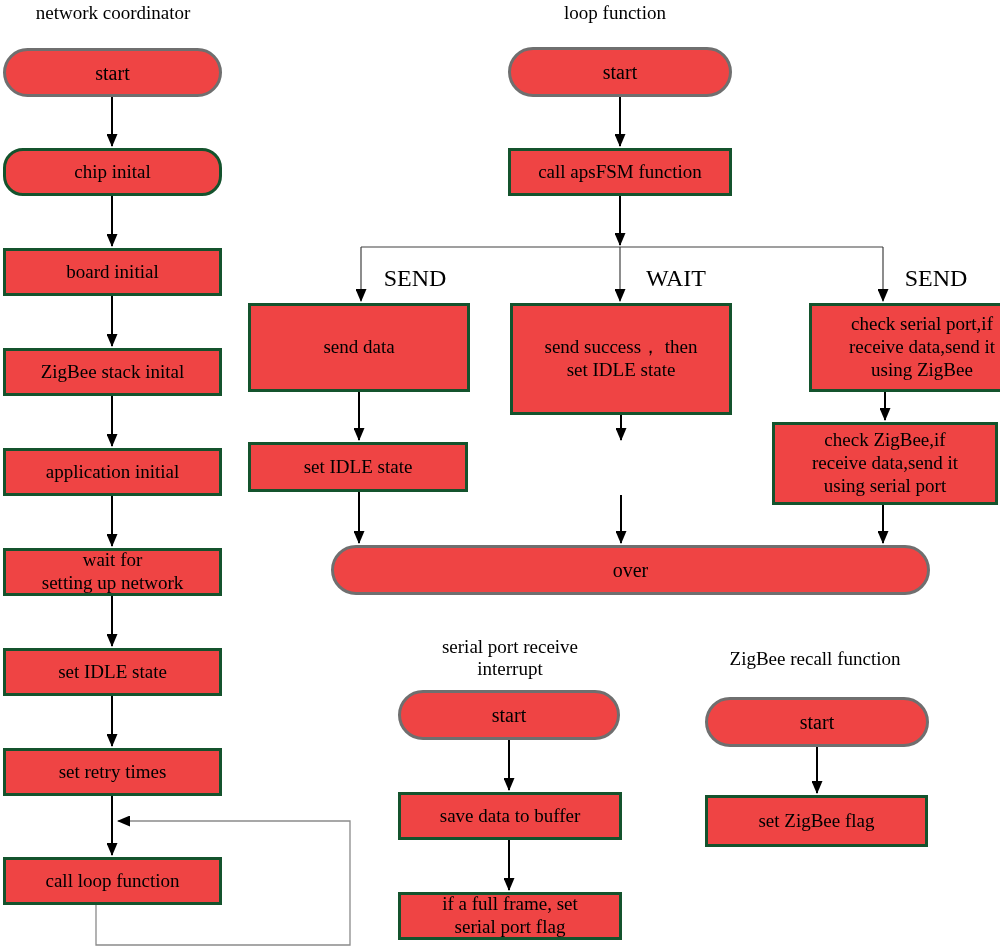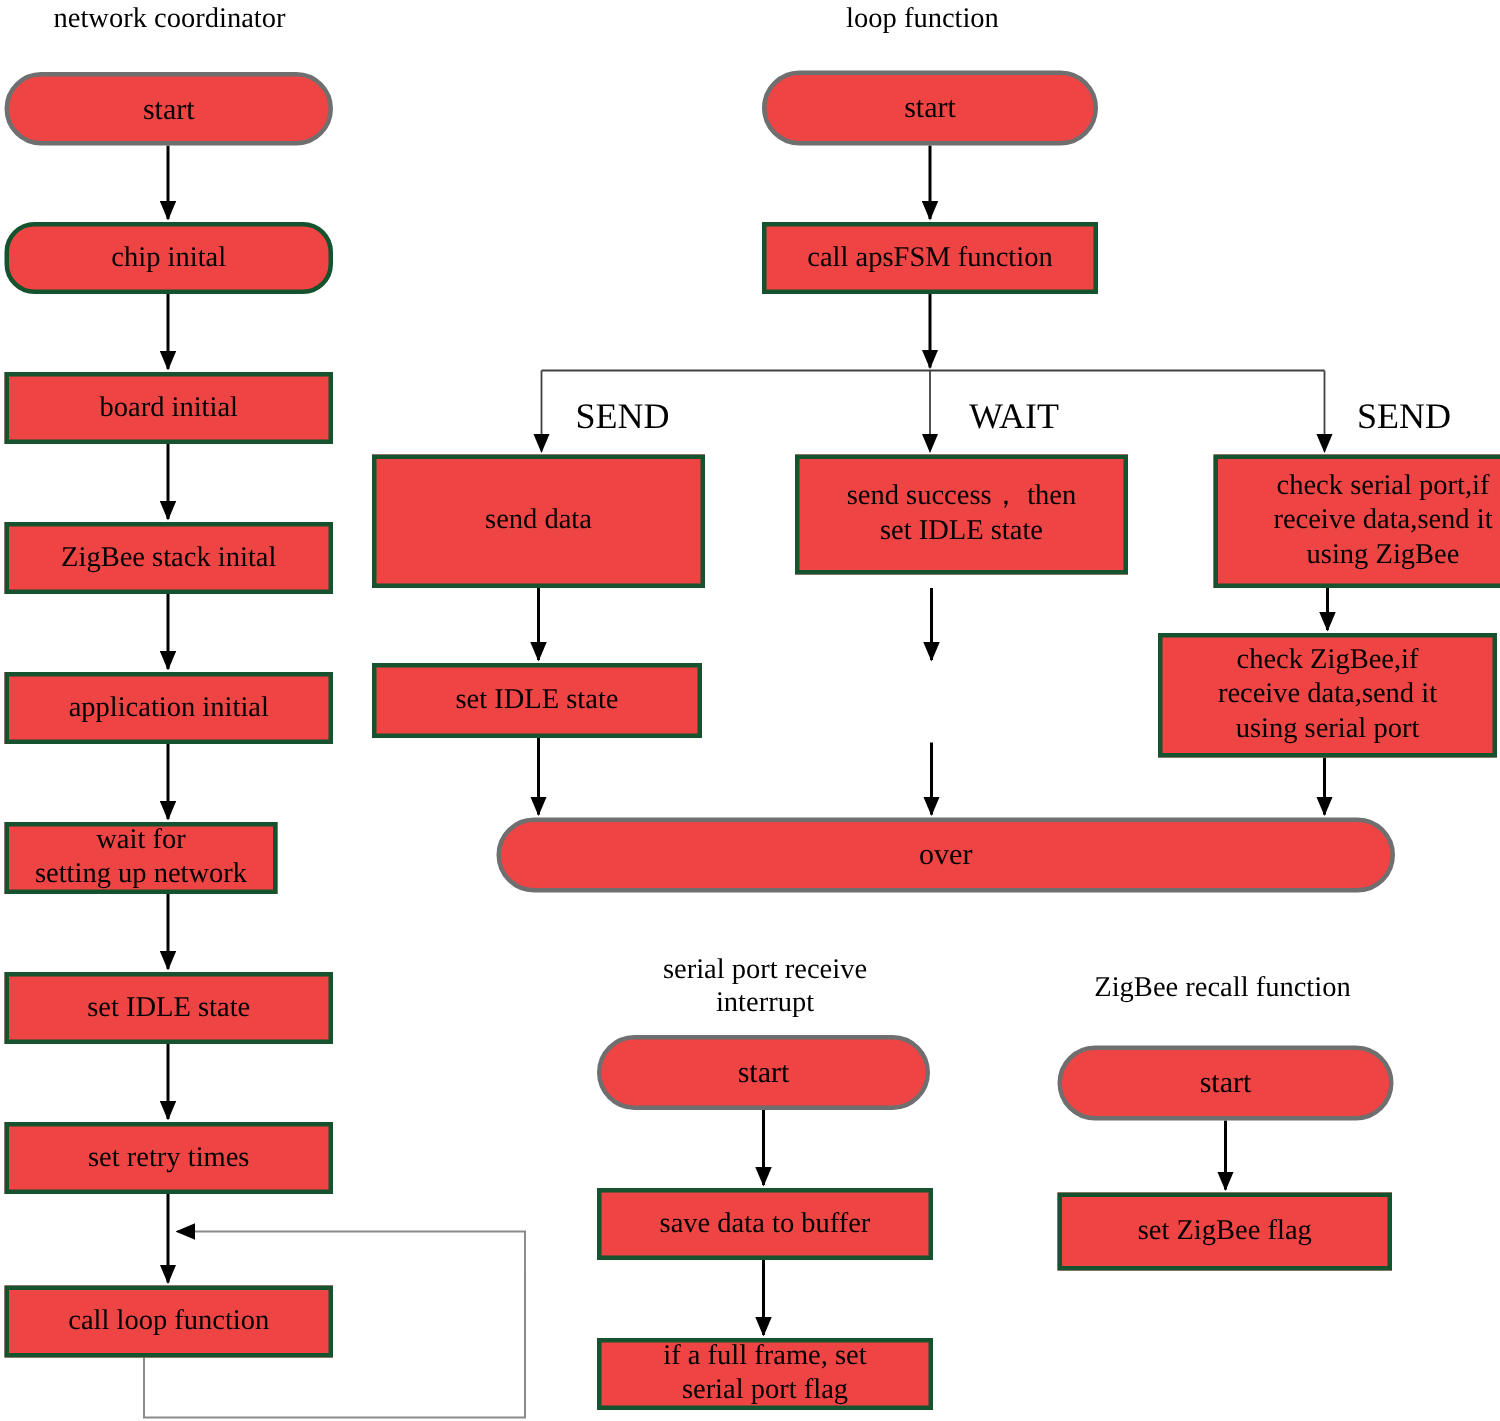--- a/index.html
+++ b/index.html
@@ -72,36 +72,36 @@
 
     <path d="M817 747 L817 793" marker-end="url(#ah)" stroke="#000000" stroke-width="2" fill="none"></path>
   </svg>
 
   <div class="chart-title" style="left:3px;top:2px;width:220px;">network coordinator</div>
   <div class="node terminator" style="left:3px;top:48px;width:219px;height:49px;">start</div>
   <div class="node" style="left:3px;top:148px;width:219px;height:48px;border-radius:20px;">chip inital</div>
   <div class="node" style="left:3px;top:248px;width:219px;height:48px;">board initial</div>
   <div class="node" style="left:3px;top:348px;width:219px;height:48px;">ZigBee stack inital</div>
   <div class="node" style="left:3px;top:448px;width:219px;height:48px;">application initial</div>
-  <div class="node" style="left:3px;top:548px;width:182px;height:48px;">wait for
+  <div class="node" style="left:3px;top:548px;width:219px;height:48px;">wait for
 setting up network</div>
   <div class="node" style="left:3px;top:648px;width:219px;height:48px;">set IDLE state</div>
   <div class="node" style="left:3px;top:748px;width:219px;height:48px;">set retry times</div>
   <div class="node" style="left:3px;top:857px;width:219px;height:48px;">call loop function</div>
 
   <div class="chart-title" style="left:505px;top:2px;width:220px;">loop function</div>
   <div class="node terminator" style="left:508px;top:47px;width:224px;height:50px;">start</div>
   <div class="node" style="left:508px;top:148px;width:224px;height:48px;">call apsFSM function</div>
 
   <div class="branch-label" style="left:365px;top:265px;width:100px;">SEND</div>
   <div class="branch-label" style="left:626px;top:265px;width:100px;">WAIT</div>
   <div class="branch-label" style="left:886px;top:265px;width:100px;">SEND</div>
 
   <div class="node" style="left:248px;top:303px;width:222px;height:89px;">send data</div>
-  <div class="node" style="left:510px;top:303px;width:222px;height:80px;margin-left:20px;">send success， then
+  <div class="node" style="left:510px;top:303px;width:222px;height:112px;">send success， then
 set IDLE state</div>
   <div class="node" style="left:772px;top:303px;width:226px;height:89px;margin-left:37px;">check serial port,if
 receive data,send it
 using ZigBee</div>
 
   <div class="node" style="left:248px;top:442px;width:220px;height:50px;">set IDLE state</div>
   <div class="node" style="left:772px;top:422px;width:226px;height:83px;">check ZigBee,if
 receive data,send it
 using serial port</div>
 

